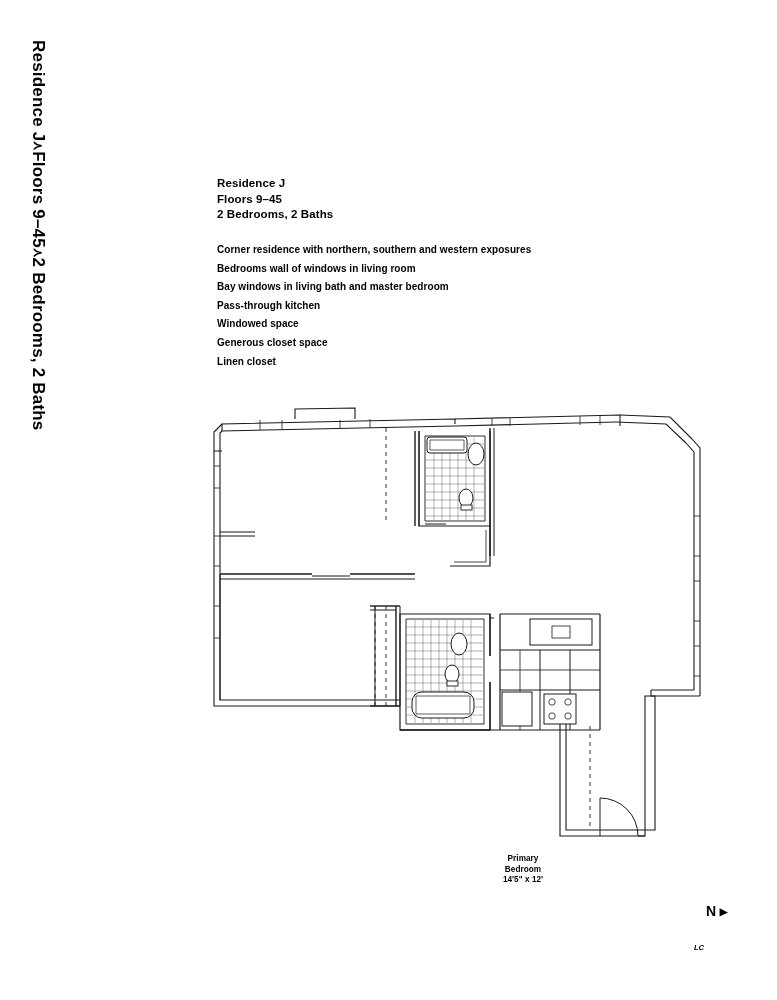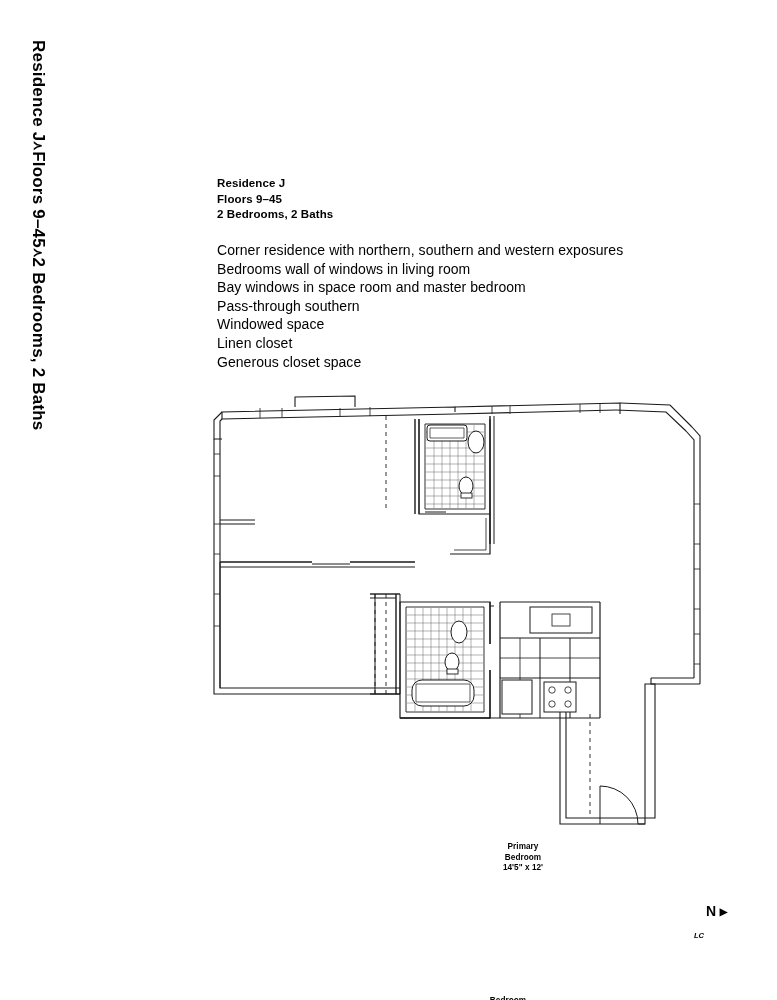--- a/index.html
+++ b/index.html
@@ -57,31 +57,31 @@
     line-height: 15.5px;
     letter-spacing: 0.1px;
   }
   #features {
     position: absolute;
     left: 217px;
     top: 241px;
     width: 430px;
   }
   #features .feature {
-    font-size: 14px;
-    font-weight: normal;
+    font-size: 10px;
+    font-weight: bold;
     line-height: 18.6px;
     letter-spacing: 0.05px;
   }
 
   
   #floorplan {
     position: absolute;
     left: 200px;
-    top: 394px;
+    top: 406px;
     width: 560px;
     height: 460px;
   }
   #floorplan svg { display: block; }
 
   
   .room-label {
     position: absolute;
     text-align: center;
     font-size: 8.2px;
@@ -124,25 +124,25 @@
 
 <div id="header-block">
   <div class="h-line">Residence J</div>
   <div class="h-line">Floors 9–45</div>
   <div class="h-line">2 Bedrooms, 2 Baths</div>
 </div>
 
 <div id="features">
   <div class="feature">Corner residence with northern, southern and western exposures</div>
   <div class="feature">Bedrooms wall of windows in living room</div>
-  <div class="feature">Bay windows in space room and master bedroom</div>
-  <div class="feature">Pass-through southern</div>
+  <div class="feature">Bay windows in living bath and master bedroom</div>
+  <div class="feature">Pass-through kitchen</div>
   <div class="feature">Windowed space</div>
+  <div class="feature">Generous closet space</div>
   <div class="feature">Linen closet</div>
-  <div class="feature">Generous closet space</div>
 </div>
 
 <div id="floorplan">
 <svg width="560" height="460" viewBox="0 0 560 460" xmlns="http://www.w3.org/2000/svg">
   <g fill="none" stroke="#1a1a1a" stroke-width="1.2" shape-rendering="geometricPrecision">
 
     <path d="M 22 25 L 22 18 L 255 13 L 255 18" stroke-width="1.1"></path>
     <path d="M 22 25 L 255 20" stroke-width="1.1"></path>
 
     <path d="M 22 18 L 14 26 L 14 45 L 22 45" stroke-width="1.1"></path>

